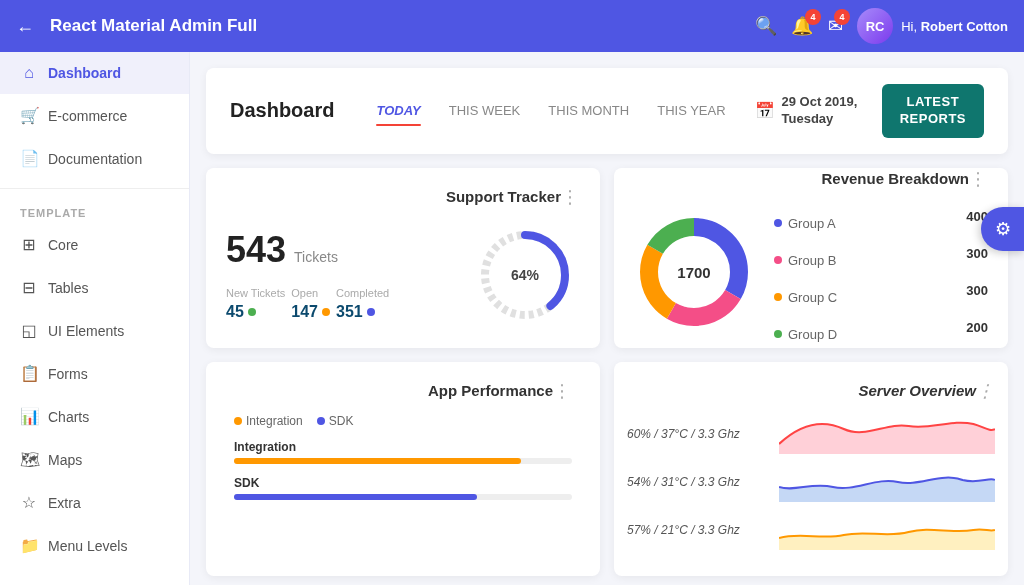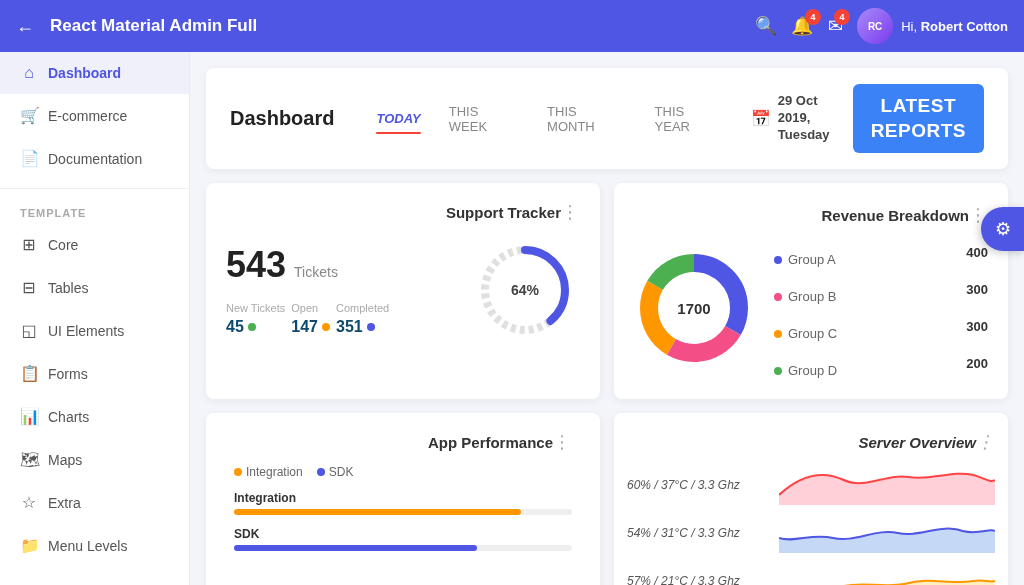--- a/index.html
+++ b/index.html
@@ -24,21 +24,21 @@
       position: absolute; top: -6px; right: -7px;
       background: #f44336; color: white; font-size: 9px;
       border-radius: 50%; width: 16px; height: 16px;
       display: flex; align-items: center; justify-content: center; font-weight: bold;
     }
     .topbar-user { display: flex; align-items: center; gap: 8px; cursor: pointer; }
     .topbar-avatar {
       width: 36px; height: 36px; border-radius: 50%;
       background: linear-gradient(135deg, #a78bfa, #7c3aed);
       display: flex; align-items: center; justify-content: center;
-      font-size: 10px; font-weight: bold; color: white;
+      font-size: 13px; font-weight: bold; color: white;
     }
     .topbar-username { font-size: 13px; }
 
     
     .layout { display: flex; flex: 1; overflow: hidden; }
 
     
     .sidebar {
       width: 190px; background: white; flex-shrink: 0;
       border-right: 1px solid #e8eaf6; overflow-y: auto;
@@ -92,23 +92,23 @@
       content: ''; position: absolute; bottom: -2px; left: 14px; right: 14px;
       height: 2px; background: #f44336; border-radius: 1px;
     }
     .dash-date {
       display: flex; align-items: center; gap: 6px;
       font-size: 13px; color: #444; margin-left: 16px;
     }
     .dash-date-icon { font-size: 16px; color: #666; }
     .dash-date-text { font-weight: 600; line-height: 1.3; }
     .latest-reports-btn {
-      margin-left: auto; background: #3b82f6; color: white;
+      margin-left: auto; background: #0f766e; color: white;
       border: none; border-radius: 6px; padding: 10px 18px;
-      font-size: 19px; font-weight: 700; cursor: pointer; text-align: center;
+      font-size: 13px; font-weight: 700; cursor: pointer; text-align: center;
       line-height: 1.3; letter-spacing: 0.5px;
     }
 
     
     .grid-2 { display: grid; grid-template-columns: 1fr 1fr; gap: 14px; margin-bottom: 14px; }
 
     
     .support-card { padding: 18px 20px; }
     .card-header { display: flex; align-items: center; justify-content: flex-end; margin-bottom: 12px; }
     .card-title { font-size: 15px; font-weight: 600; color: #333; }
@@ -129,21 +129,21 @@
     .support-right { position: relative; width: 110px; height: 110px; }
 
     
     .donut-svg { width: 110px; height: 110px; }
     .donut-center-text {
       position: absolute; top: 50%; left: 50%; transform: translate(-50%, -50%);
       font-size: 14px; font-weight: 700; color: #444;
     }
 
     
-    .revenue-card { padding: 21px 20px; }
+    .revenue-card { padding: 0 20px; }
     .revenue-content { display: flex; align-items: center; gap: 20px; }
     .revenue-chart { position: relative; width: 120px; height: 120px; flex-shrink: 0; }
     .revenue-center-text {
       position: absolute; top: 50%; left: 50%; transform: translate(-50%, -50%);
       font-size: 15px; font-weight: 800; color: #333;
     }
     .revenue-legend { display: flex; flex-direction: column; gap: 8px; flex: 1; }
     .legend-item { display: flex; align-items: center; justify-content: space-between; font-size: 13px; }
     .legend-dot { width: 8px; height: 8px; border-radius: 50%; margin-right: 6px; }
     .legend-name { color: #666; display: flex; align-items: center; margin-top: 14px; }

